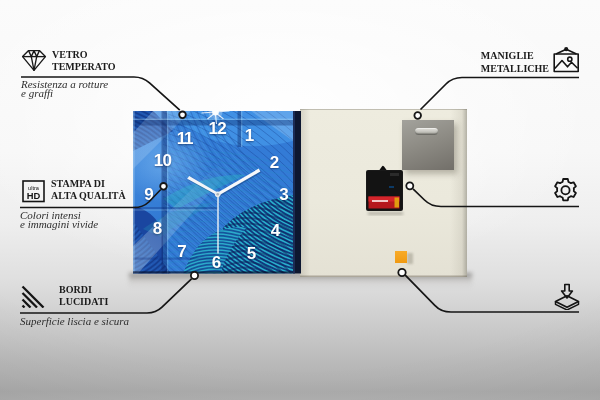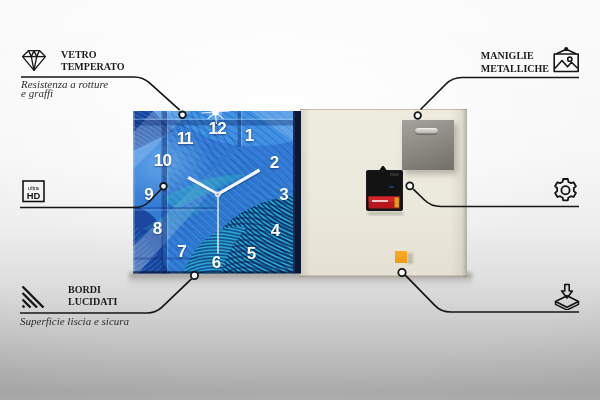--- a/index.html
+++ b/index.html
@@ -2,21 +2,21 @@
 <html><head>
 <meta charset="utf-8">
 <style>
   html,body{margin:0;padding:0;}
   #stage{position:relative;width:600px;height:400px;overflow:hidden;
     background:
       radial-gradient(90% 70% at 46% 28%, rgba(255,255,255,0.95) 0%, rgba(255,255,255,0) 60%),
       linear-gradient(180deg,#fbfbfb 0%,#f7f7f7 38%,#eeeeee 56%,#dfdfdf 70%,#cccccc 81%,#b9b9b9 91%,#acacac 98%,#b0b0b0 100%);
     font-family:"Liberation Serif", serif;}
   .vig{position:absolute;inset:0;background:radial-gradient(130% 115% at 50% 32%, rgba(0,0,0,0) 52%, rgba(0,0,0,0.13) 100%);}
-  .title{position:absolute;font-weight:bold;font-size:10px;line-height:12px;letter-spacing:0;color:#1b1b1b;white-space:nowrap;margin-left:9px;}
+  .title{position:absolute;font-weight:bold;font-size:10px;line-height:12px;letter-spacing:0;color:#1b1b1b;white-space:nowrap;}
   .desc{position:absolute;font-size:11px;line-height:9.4px;color:#2d2d2d;white-space:nowrap;font-style:italic;}
   .tr{text-align:left;}
   svg{display:block;}
   .abs{position:absolute;}
 </style>
 </head>
 <body>
 <div id="stage">
   <div class="vig"></div>
 
@@ -453,20 +453,22 @@
     <g fill="none" stroke="#141414" stroke-width="1.6" stroke-linejoin="round">
       <path d="M10.8,1.5 h4.4 v6.5 h3.2 l-5.4,7 l-5.4,-7 h3.2 Z"></path>
       <path d="M1.5,18.5 L13,12.8 L24.5,18.5 L13,24.2 Z"></path>
       <path d="M1.5,18.5 v2.8 L13,27 L24.5,21.3 v-2.8" stroke-width="1.5"></path>
     </g>
   </svg>
 
   <div class="title" style="left:52px;top:49px;">VETRO<br>TEMPERATO</div>
   <div class="desc" style="left:21px;top:80px;line-height:8.8px;">Resistenza a rotture<br>e graffi</div>
 
+  <div class="title" style="left:51px;top:177.5px;">STAMPA DI<br>ALTA QUALITÀ</div>
+  <div class="desc" style="left:20px;top:211px;line-height:8.8px;">Colori intensi<br>e immagini vivide</div>
 
   <div class="title" style="left:59px;top:283.5px;">BORDI<br>LUCIDATI</div>
   <div class="desc" style="left:20px;top:317px;">Superficie liscia e sicura</div>
 
   <div class="title tr" style="right:51px;top:48.5px;line-height:13px;">MANIGLIE<br>METALLICHE</div>
 
 
 </div>
 
 </body></html>

